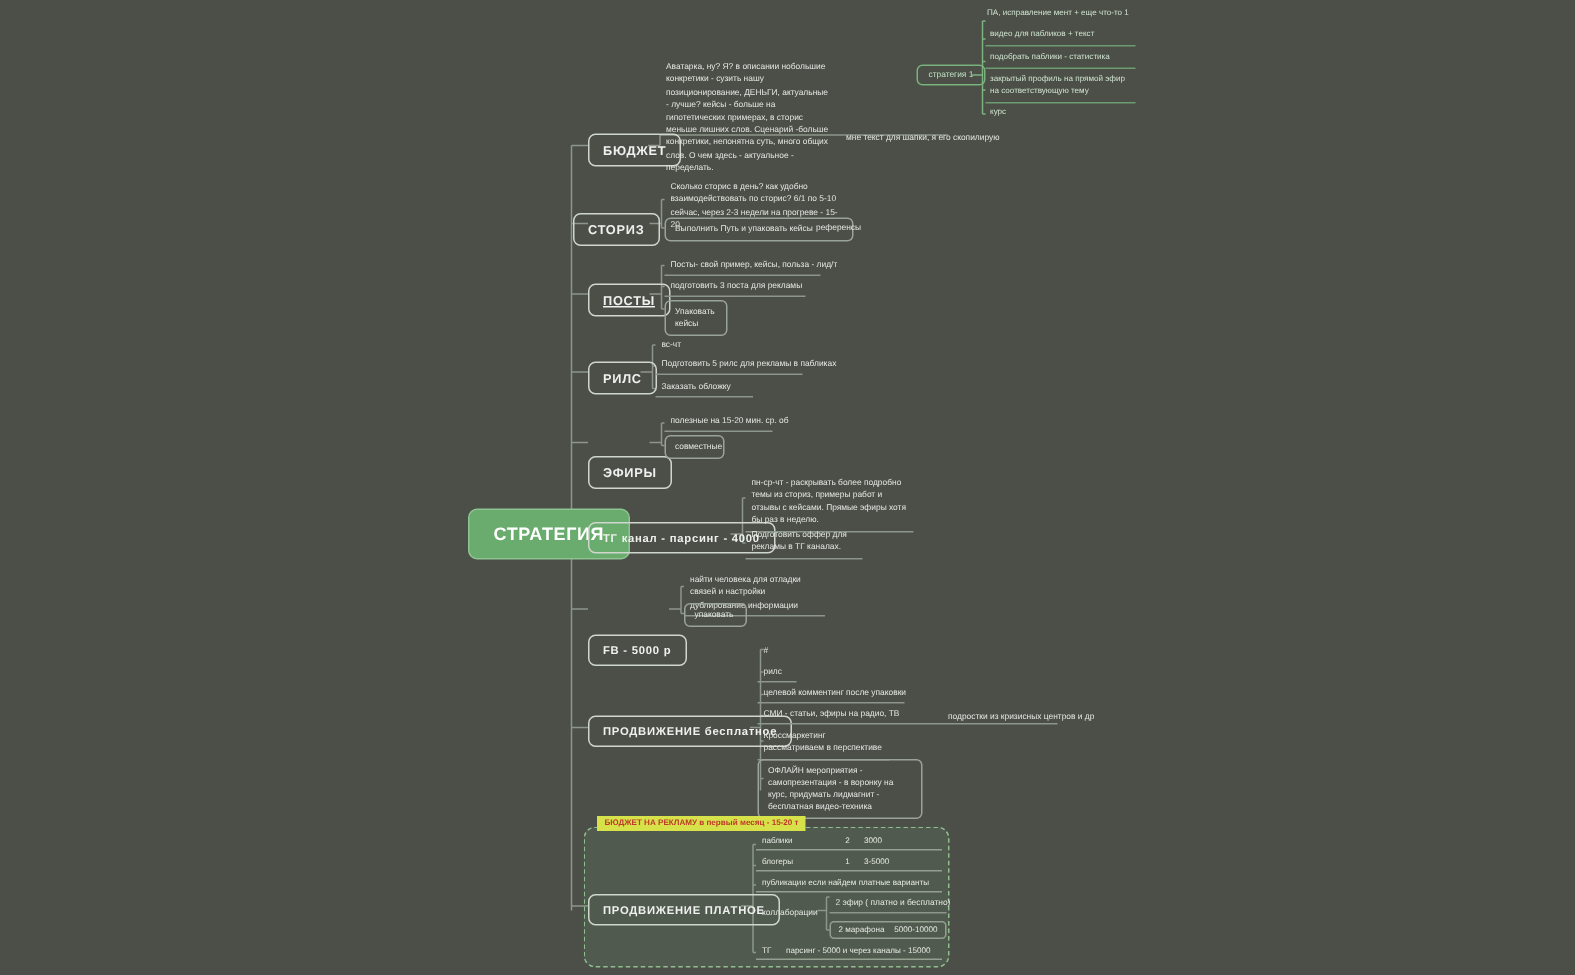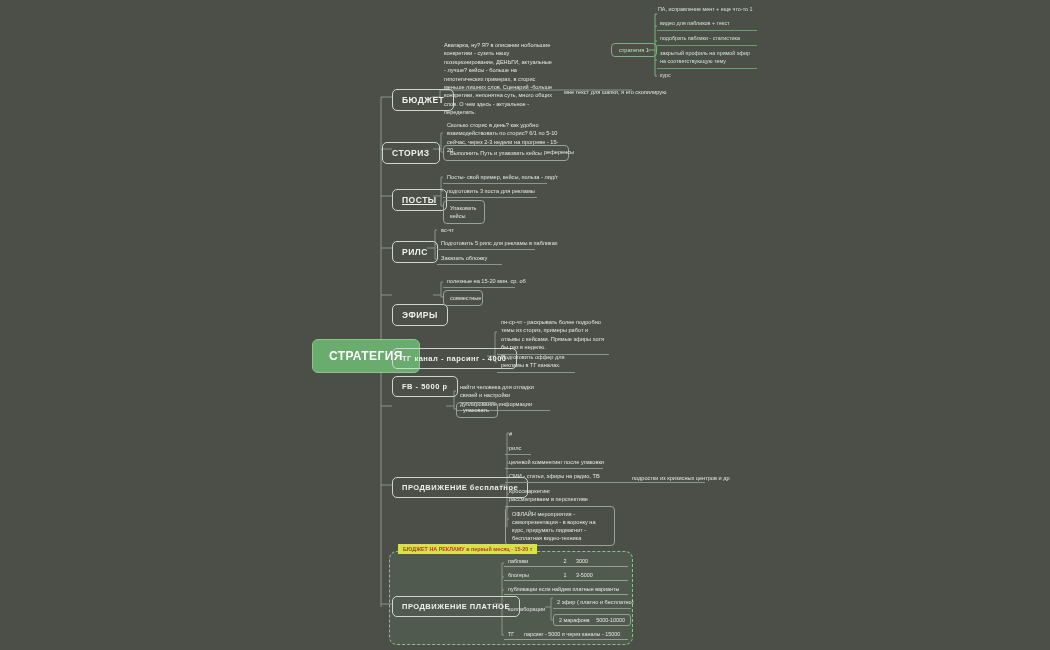--- a/index.html
+++ b/index.html
@@ -282,21 +282,21 @@
   <div class="node lvl2" style="left:443px; top:290px; width:40px;">
     <span>совместные</span>
   </div>
 
   <div class="node lvl1 small" style="left:392px; top:348px;">
     <span>ТГ канал - парсинг -  4000</span>
   </div>
   <div class="node leaf wrap" style="left:497px; top:317px; width:112px;">пн-ср-чт - раскрывать более подробно темы из сториз, примеры работ и отзывы с кейсами. Прямые эфиры хотя бы раз в неделю.</div>
   <div class="node leaf wrap" style="left:497px; top:352px; width:78px;">Подготовить  оффер для рекламы в ТГ каналах.</div>
 
-  <div class="node lvl1 small" style="left:392px; top:376px;">
+  <div class="node lvl1 small" style="left:392px; top:423px;">
     <span>FB - 5000 р</span>
   </div>
   <div class="node leaf wrap" style="left:456px; top:382px; width:94px;">найти человека для отладки связей и настройки дублирование информации</div>
   <div class="node lvl2" style="left:456px; top:402px; width:42px;">
     <span>упаковать</span>
   </div>
 
   <div class="node lvl1 small" style="left:392px; top:477px;">
     <span>ПРОДВИЖЕНИЕ бесплатное</span>
   </div>

